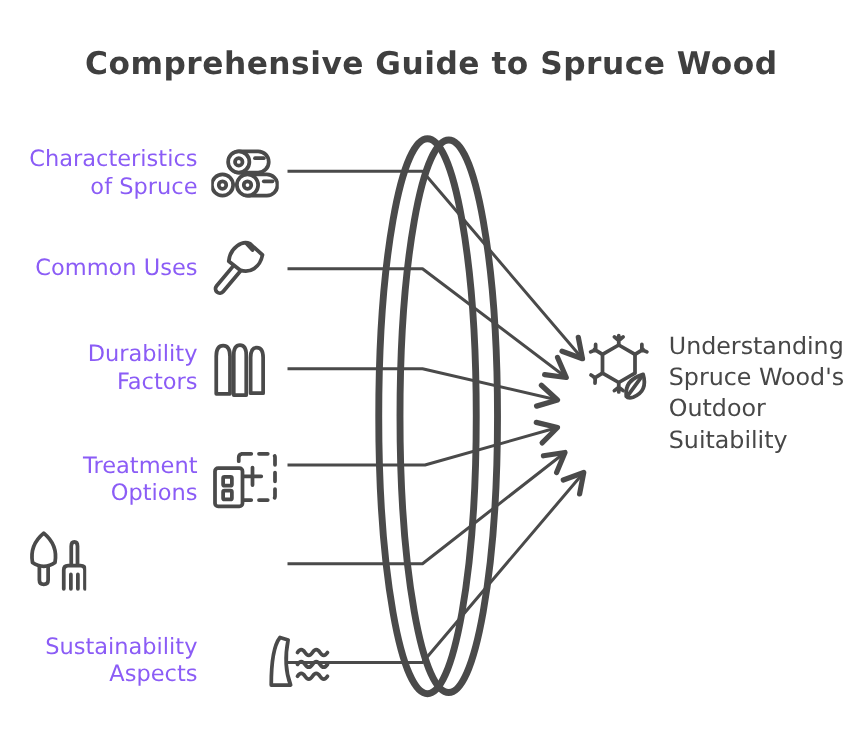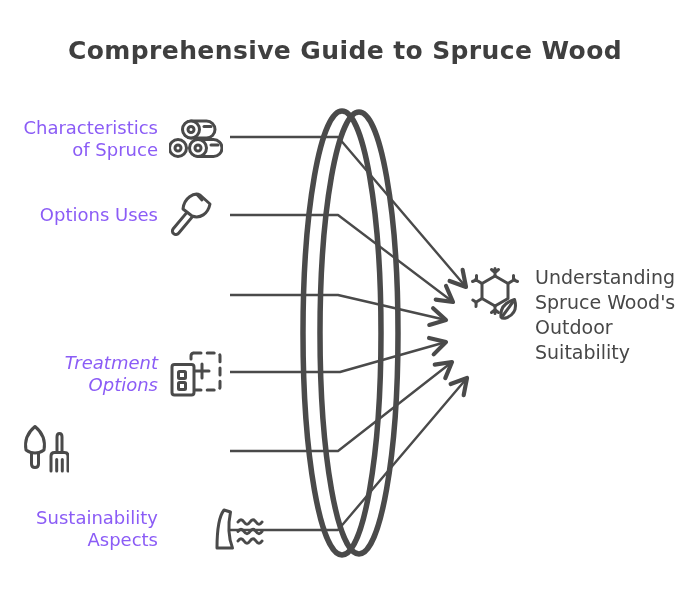--- a/index.html
+++ b/index.html
@@ -79,30 +79,39 @@
       <circle cx="29" cy="31" r="8.5" fill="#fff"></circle>
         <circle cx="29" cy="31" r="3"></circle>
       <rect x="14" y="4" width="32" height="17" rx="8.5" fill="#fff"></rect>
       <path d="M35,9.5 h7"></path>
       <circle cx="22" cy="12.5" r="8.5" fill="#fff"></circle>
         <circle cx="22" cy="12.5" r="3"></circle>
     </svg>
   </div>
 
   <div class="node" style="top:215px;">
-    <div class="node-label">Options Uses</div>
+    <div class="node-label">Common Uses</div>
     <svg class="icon node-icon" width="50" height="50" viewBox="0 0 50 50">
       <rect x="-3.5" y="-2" width="7" height="29" rx="3.5" transform="translate(22,23) rotate(40)" fill="#fff"></rect>
       <path d="M14,19 C15,8 25,2 31,5 L41,14 C39,24 31,29 23,26 Z" fill="#fff"></path>
       <path d="M28,4.5 L33,10"></path>
     </svg>
   </div>
 
+  <div class="node" style="top:295px;">
+    <div class="node-label">Durability
+Factors</div>
+    <svg class="icon node-icon" width="44" height="46" viewBox="0 0 44 46">
+      <path d="M4,43 L4,13 Q4,4.5 9.5,4.5 Q15,4.5 15,13 L15,43 Z"></path>
+      <path d="M18,44 L18,12 Q18,4 23,4 Q28,4 28,12 L28,44 Z"></path>
+      <path d="M31.5,42.5 L31.5,14 Q31.5,6 36.5,6 Q41.5,6 41.5,14 L41.5,42.5 Z"></path>
+    </svg>
+  </div>
 
-  <div class="node" style="top:374px;font-style:italic;">
+  <div class="node" style="top:384px;">
     <div class="node-label">Treatment
 Options</div>
     <svg class="icon node-icon" width="54" height="48" viewBox="0 0 54 48">
       <rect x="22" y="3" width="29" height="37" rx="3" stroke-dasharray="7 6.2"></rect>
       <path d="M33,14 V28 M26,21 H40"></path>
       <rect x="3" y="14.5" width="22" height="30.5" rx="2.5" fill="#fff"></rect>
       <rect x="9.5" y="21.5" width="7" height="7" rx="1"></rect>
       <rect x="9.5" y="32.5" width="7" height="7" rx="1"></rect>
     </svg>
   </div>

